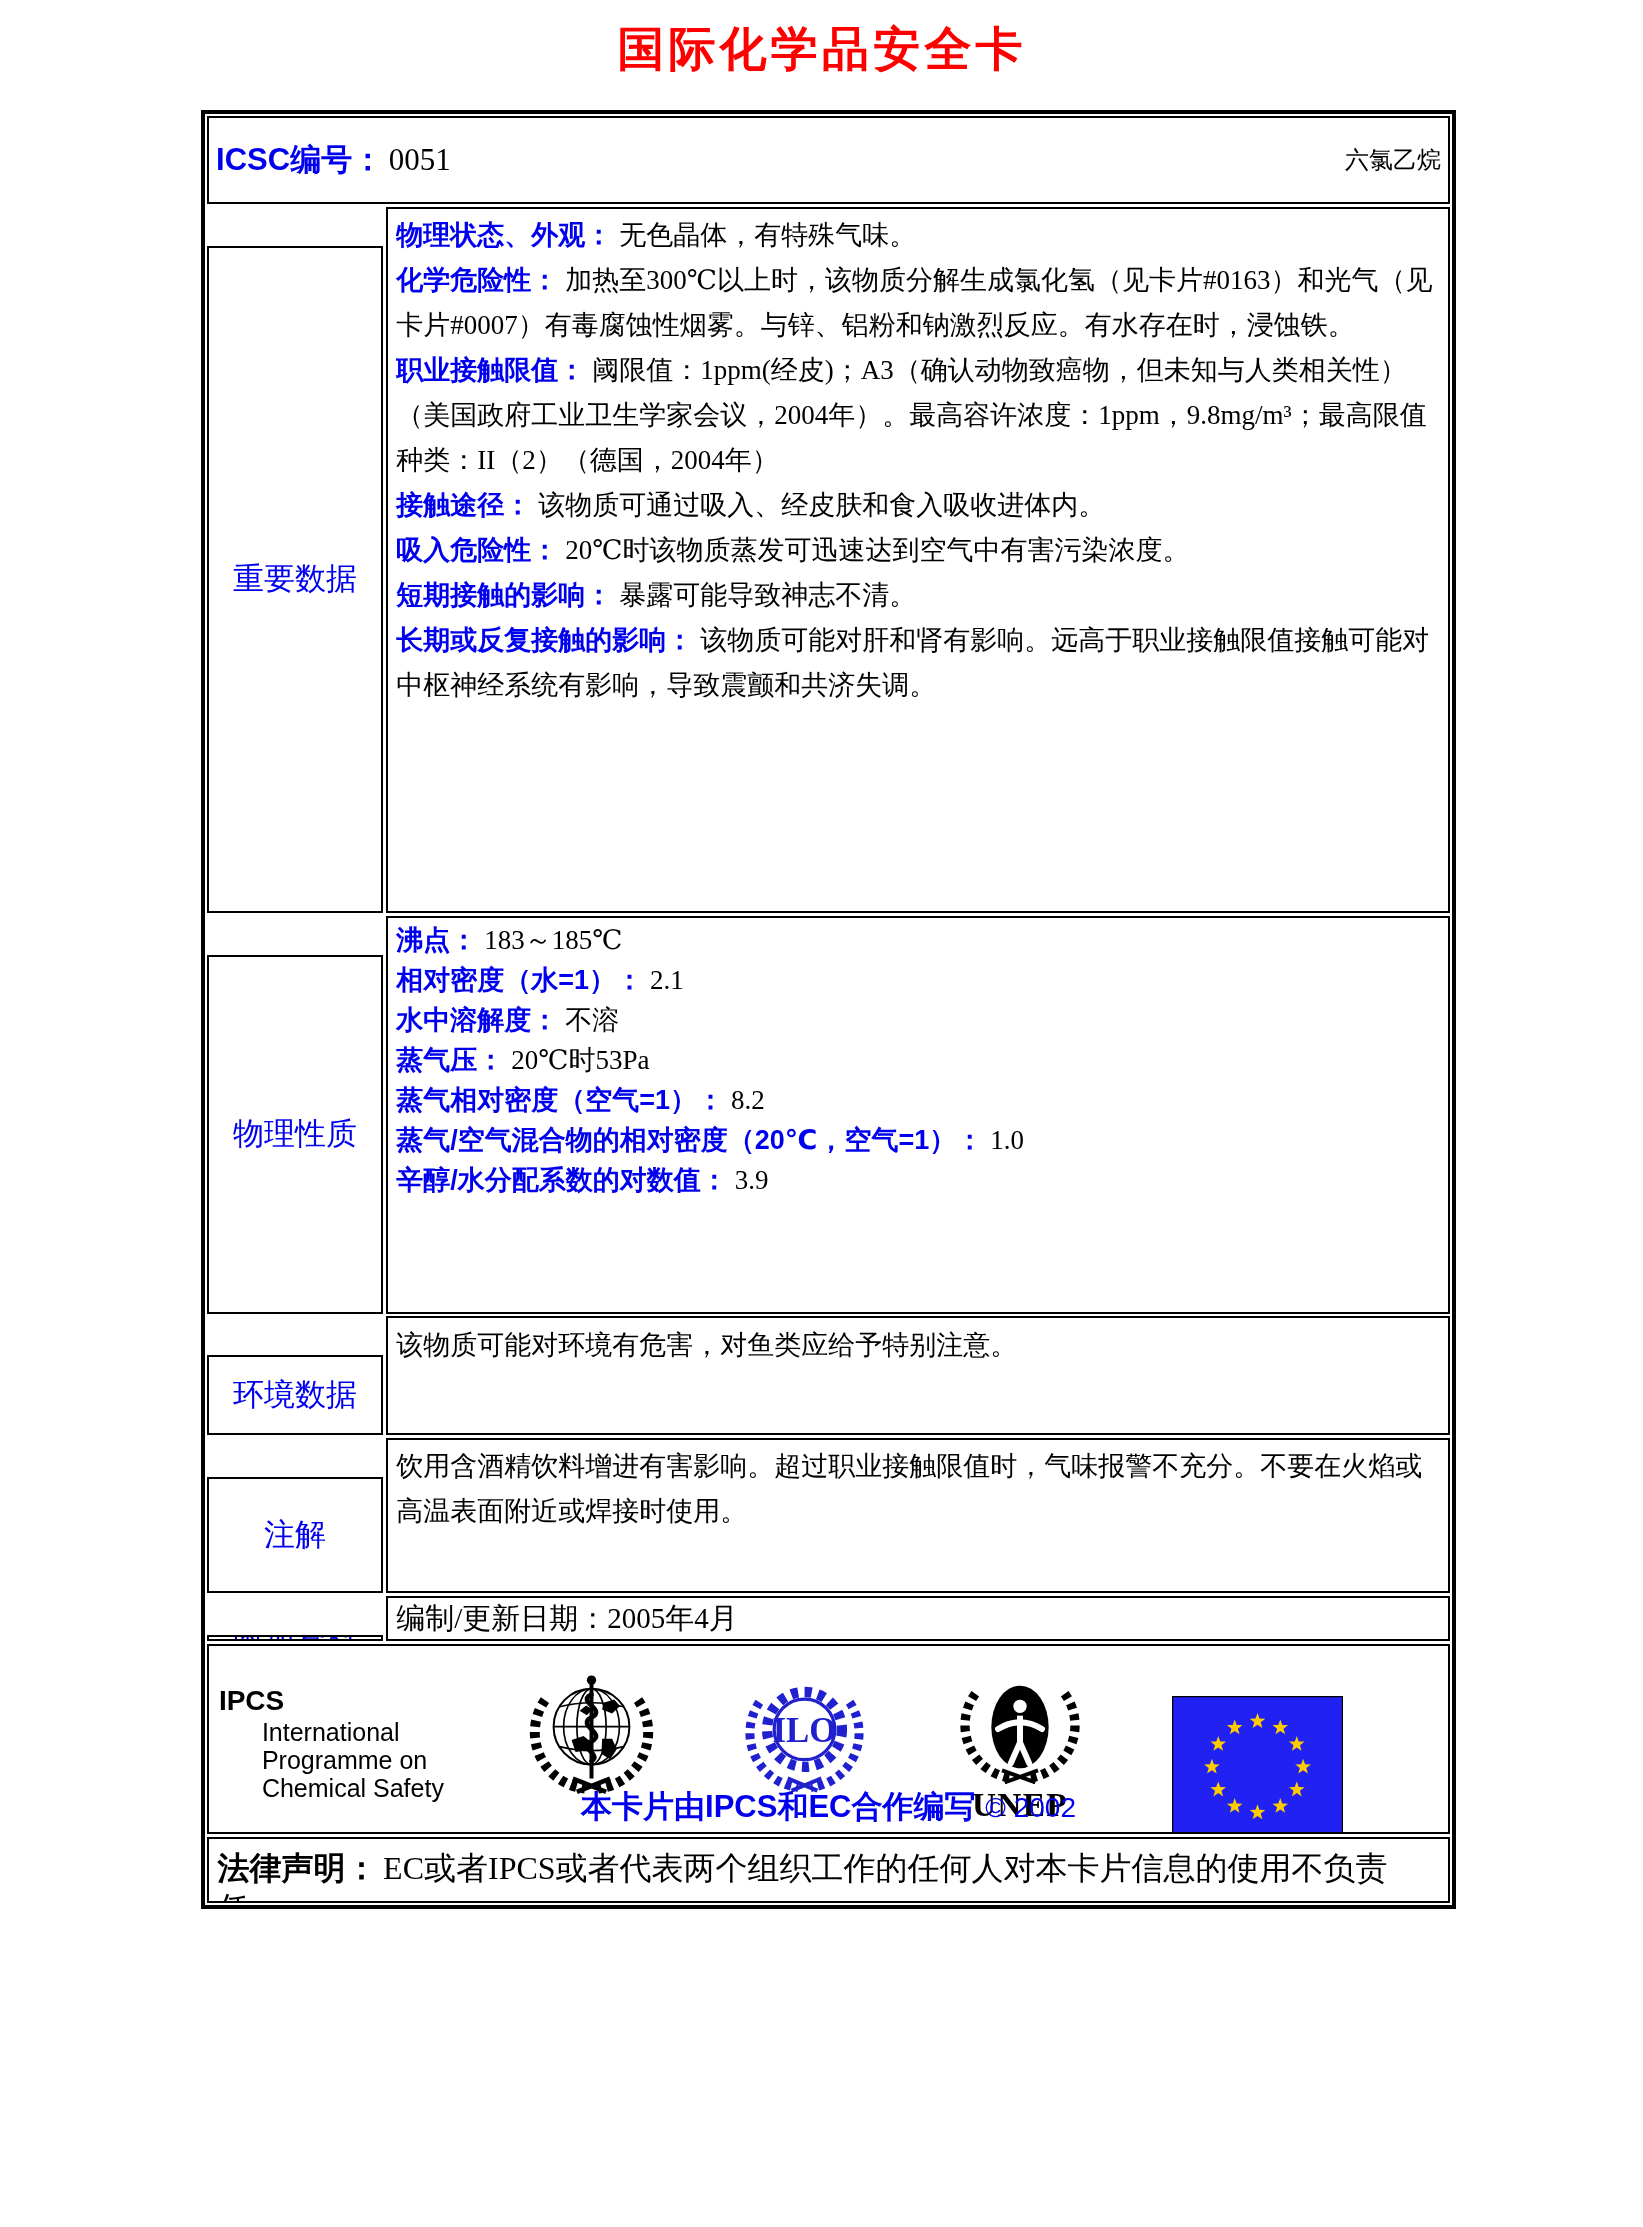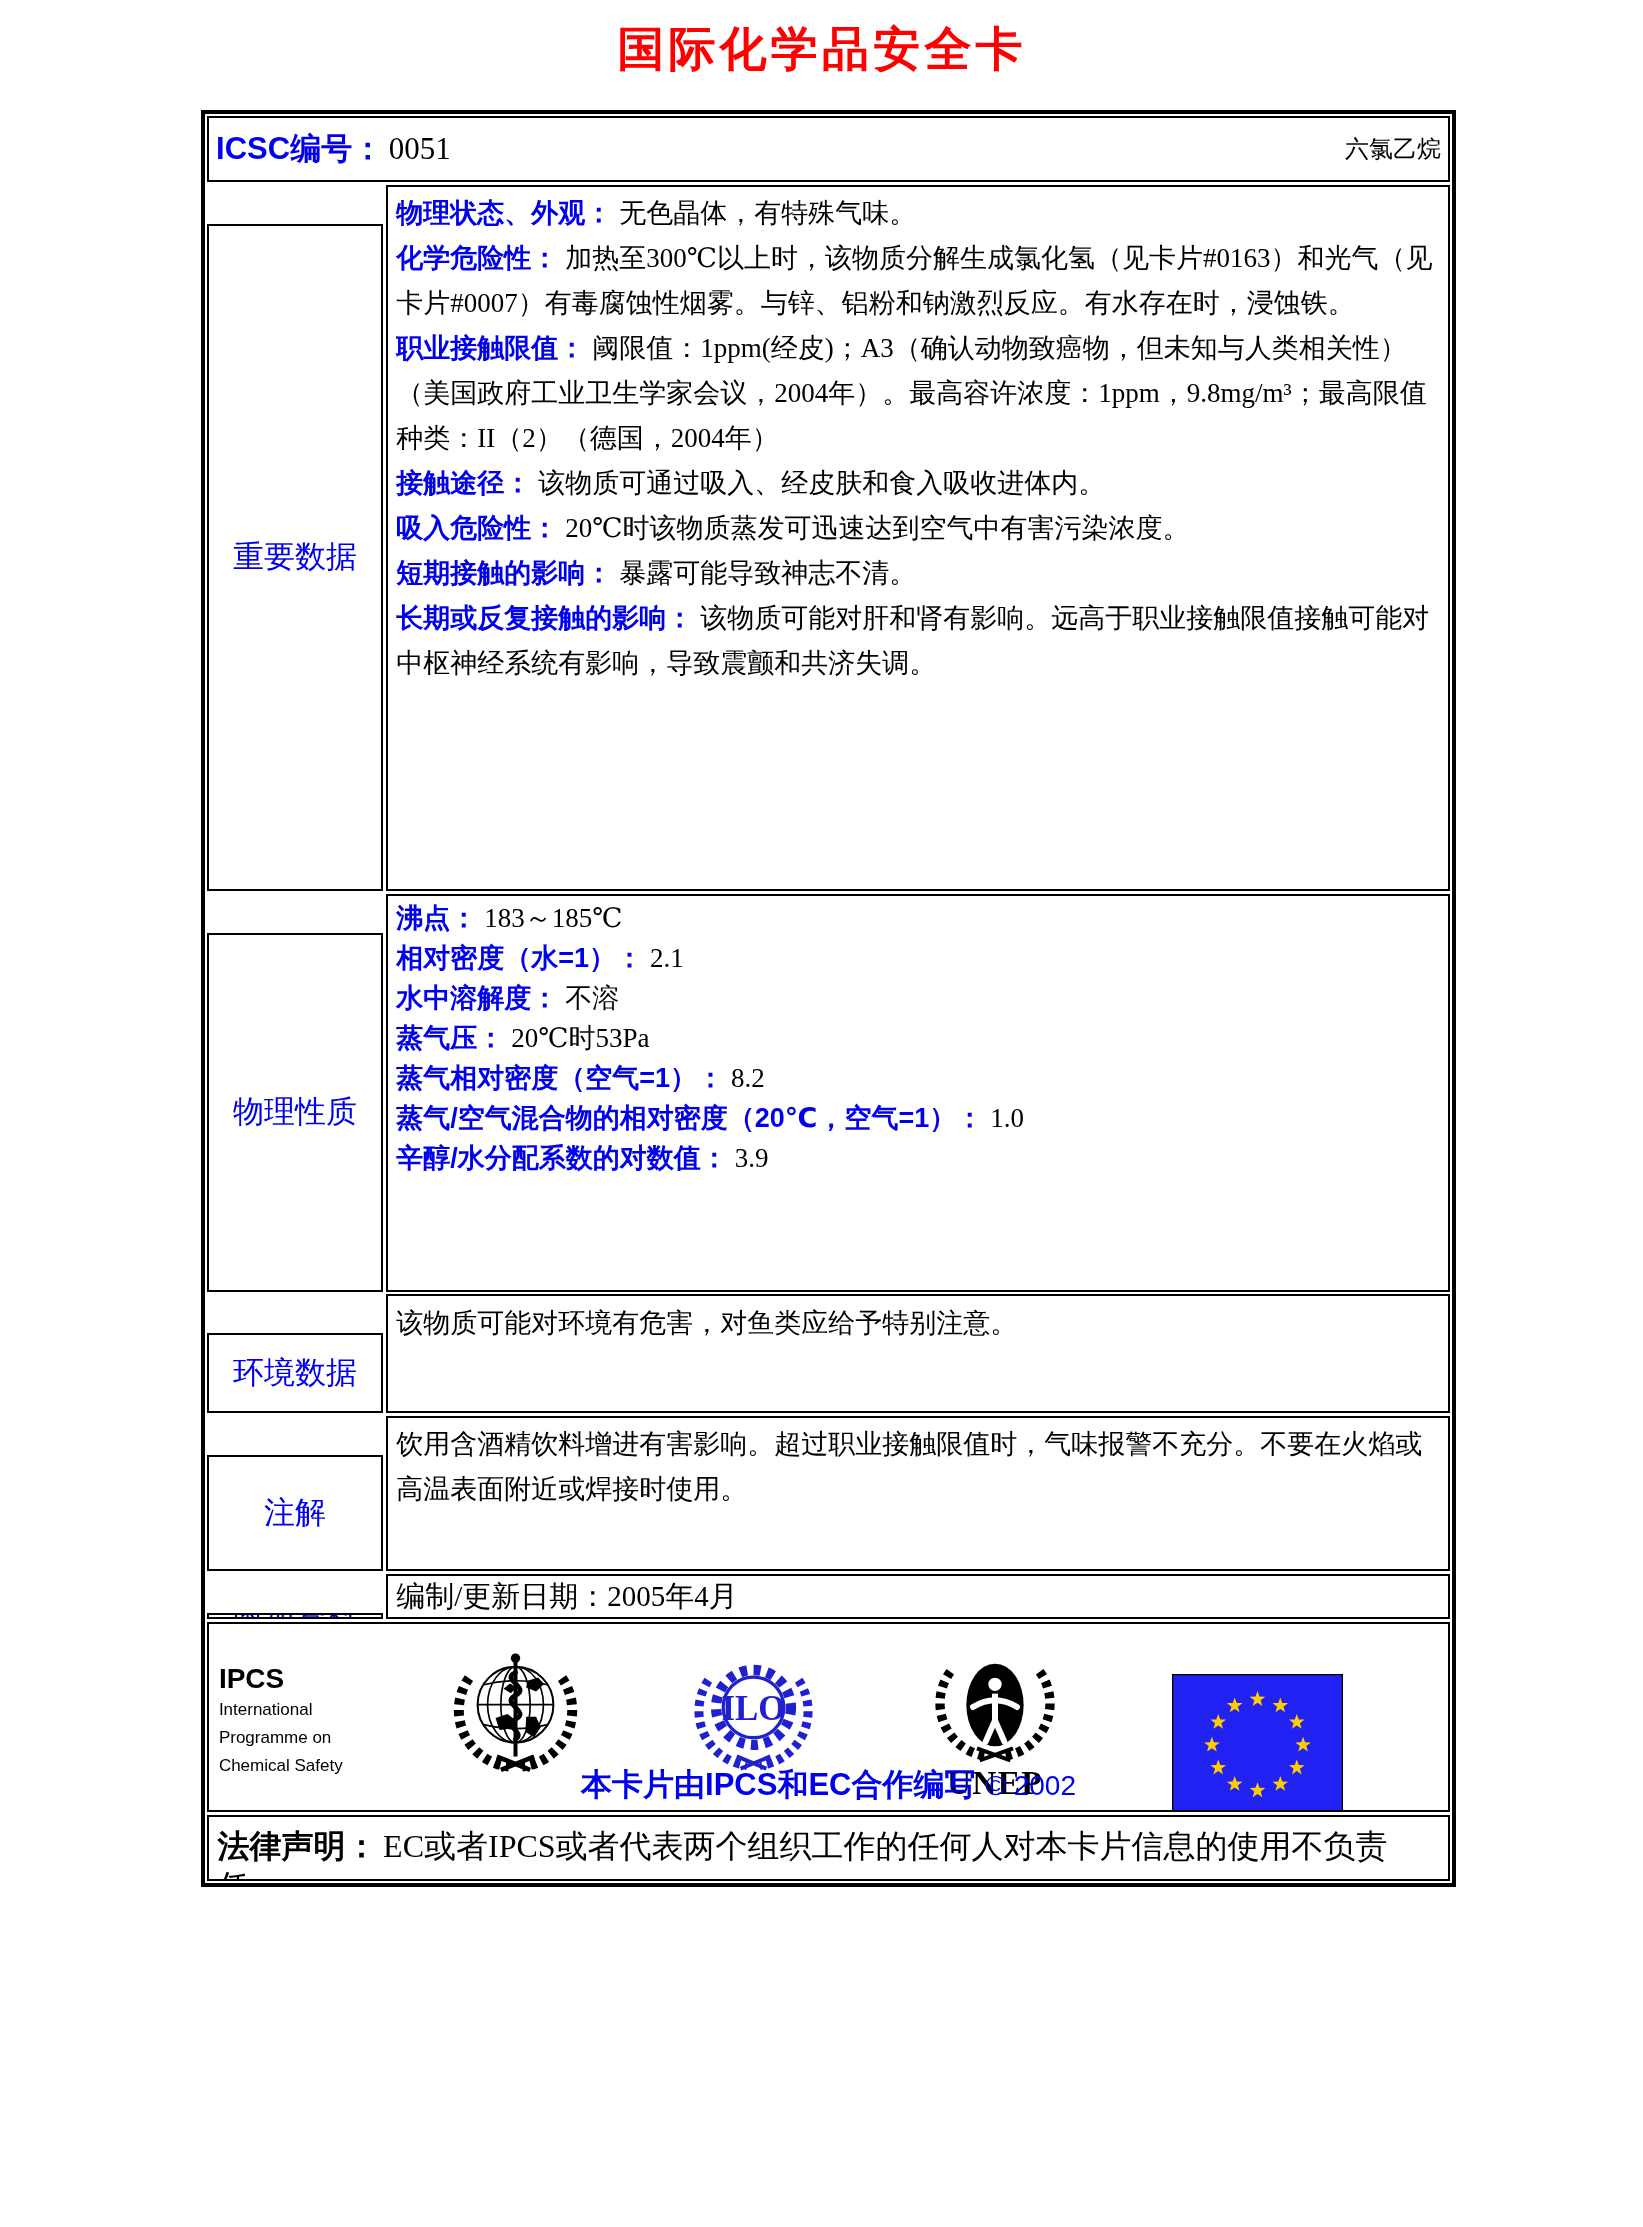--- a/index.html
+++ b/index.html
@@ -43,21 +43,21 @@
     font-weight:400;font-size:31px;
     text-align:center;
     margin-top:39px;
   }
   .content-cell{
     flex:1;
     padding:4.2px 8.4px;
     font-size:27px;line-height:45px;
   }
   .full-cell{flex:1;}
-  .row-h{height:66px;}
+  .row-h{height:88px;}
   .row-imp{height:706px;}
   .row-phy{height:398px;}
   .row-env{height:119px;}
   .row-note{height:155px;}
   .row-add{height:45px;}
   .row-logo{height:190px;}
   .row-legal{height:66px;}
 
   .header-cell{
     display:flex;align-items:center;justify-content:space-between;
@@ -86,21 +86,21 @@
   .logo-cell{position:relative;padding:0;}
   .logos-strip{
     display:flex;align-items:flex-start;justify-content:space-between;
     padding:9.8px 105px 0 9.8px;height:148px;
   }
   .ipcs-block{
     font-family:"Liberation Sans","DejaVu Sans",sans-serif;
     color:#000;margin-top:28px;
   }
   .ipcs-acronym{font-size:28px;font-weight:bold;line-height:34px;}
-  .ipcs-line{font-size:17px;line-height:28px;}
+  .ipcs-line{font-size:25px;line-height:28px;margin-left:43px;}
   .logo-who{margin-top:4.2px;}
   .logo-ilo{margin-top:7px;}
   .logo-unep{margin-top:5.6px;}
   .logo-eu{margin-top:40px;}
   .coop-line{
     position:absolute;left:0;bottom:4.2px;width:100%;
     text-align:center;
     color:var(--blue);
     font-family:"Liberation Sans","DejaVu Sans",sans-serif;
     font-weight:700;font-size:31px;

